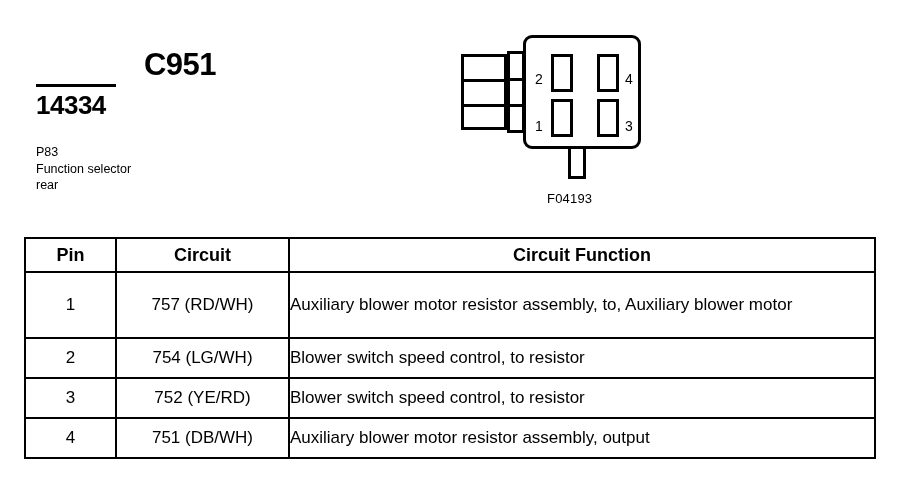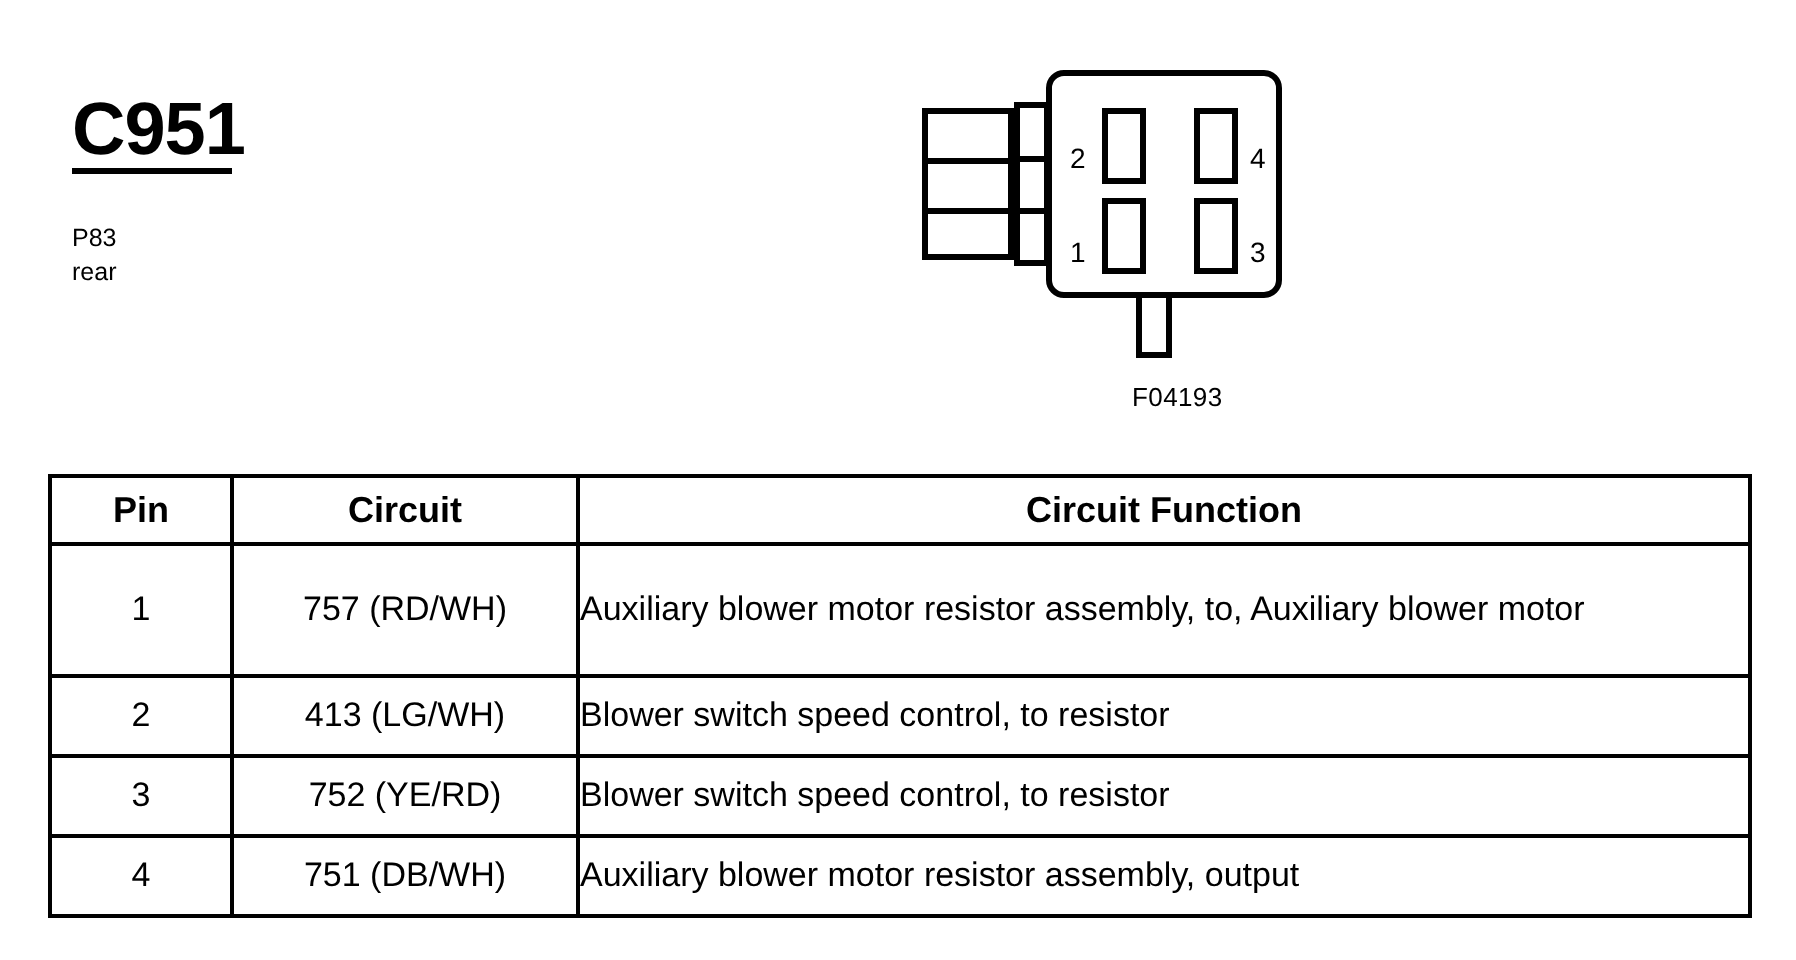--- a/index.html
+++ b/index.html
@@ -19,24 +19,25 @@
   }
 
   
   #id-block {
     position: absolute;
     left: 36px;
     top: 48px;
     width: 180px;
   }
   #connector-id {
-    font-size: 37px;
+    font-size: 31px;
     font-weight: bold;
     line-height: 34px;
     letter-spacing: -0.5px;
+    text-align: right;
   }
   #id-rule {
     width: 80px;
     height: 3px;
     background: #000;
     margin: 2px 0 3px 0;
   }
   #part-number {
     font-size: 26px;
     font-weight: bold;
@@ -151,21 +152,20 @@
     z-index: 2;
   }
 
   #fig-caption {
     position: absolute;
     left: 95px;
     top: 163px;
     font-size: 13px;
     letter-spacing: 0.2px;
     white-space: nowrap;
-    margin-left: 19px;
   }
 
   
   #pin-table {
     position: absolute;
     left: 24px;
     top: 237px;
     width: 852px;
     border-collapse: collapse;
     table-layout: fixed;
@@ -196,22 +196,24 @@
   tr.row-tall td.pin-cell,
   tr.row-tall td.circuit-cell { vertical-align: top; padding-top: 9px; }
   tr.row-tall td.func-cell { vertical-align: top; }
 </style>
 </head>
 <body>
 
 <div id="id-block">
   <div id="connector-id">C951</div>
   <div id="id-rule"></div>
+  <div id="part-number">14334</div>
   <div id="desc-block">
     <div>P83</div>
+    <div>Function selector</div>
     <div>rear</div>
   </div>
 </div>
 
 <div id="connector-fig">
 
   <div class="cn-left-group">
     <div class="divider d1"></div>
     <div class="divider d2"></div>
   </div>
@@ -247,21 +249,21 @@
     </tr>
   </thead>
   <tbody>
     <tr class="row-tall">
       <td class="col-pin pin-cell cell-pad-pin">1</td>
       <td class="col-circuit circuit-cell cell-pad-circuit">757 (RD/WH)</td>
       <td class="col-func func-cell cell-pad-func">Auxiliary blower motor resistor assembly, to, Auxiliary blower motor</td>
     </tr>
     <tr class="row-short">
       <td class="col-pin pin-cell cell-pad-pin">2</td>
-      <td class="col-circuit circuit-cell cell-pad-circuit">413 (LG/WH)</td>
+      <td class="col-circuit circuit-cell cell-pad-circuit">754 (LG/WH)</td>
       <td class="col-func func-cell cell-pad-func">Blower switch speed control, to resistor</td>
     </tr>
     <tr class="row-short">
       <td class="col-pin pin-cell cell-pad-pin">3</td>
       <td class="col-circuit circuit-cell cell-pad-circuit">752 (YE/RD)</td>
       <td class="col-func func-cell cell-pad-func">Blower switch speed control, to resistor</td>
     </tr>
     <tr class="row-short">
       <td class="col-pin pin-cell cell-pad-pin">4</td>
       <td class="col-circuit circuit-cell cell-pad-circuit">751 (DB/WH)</td>

